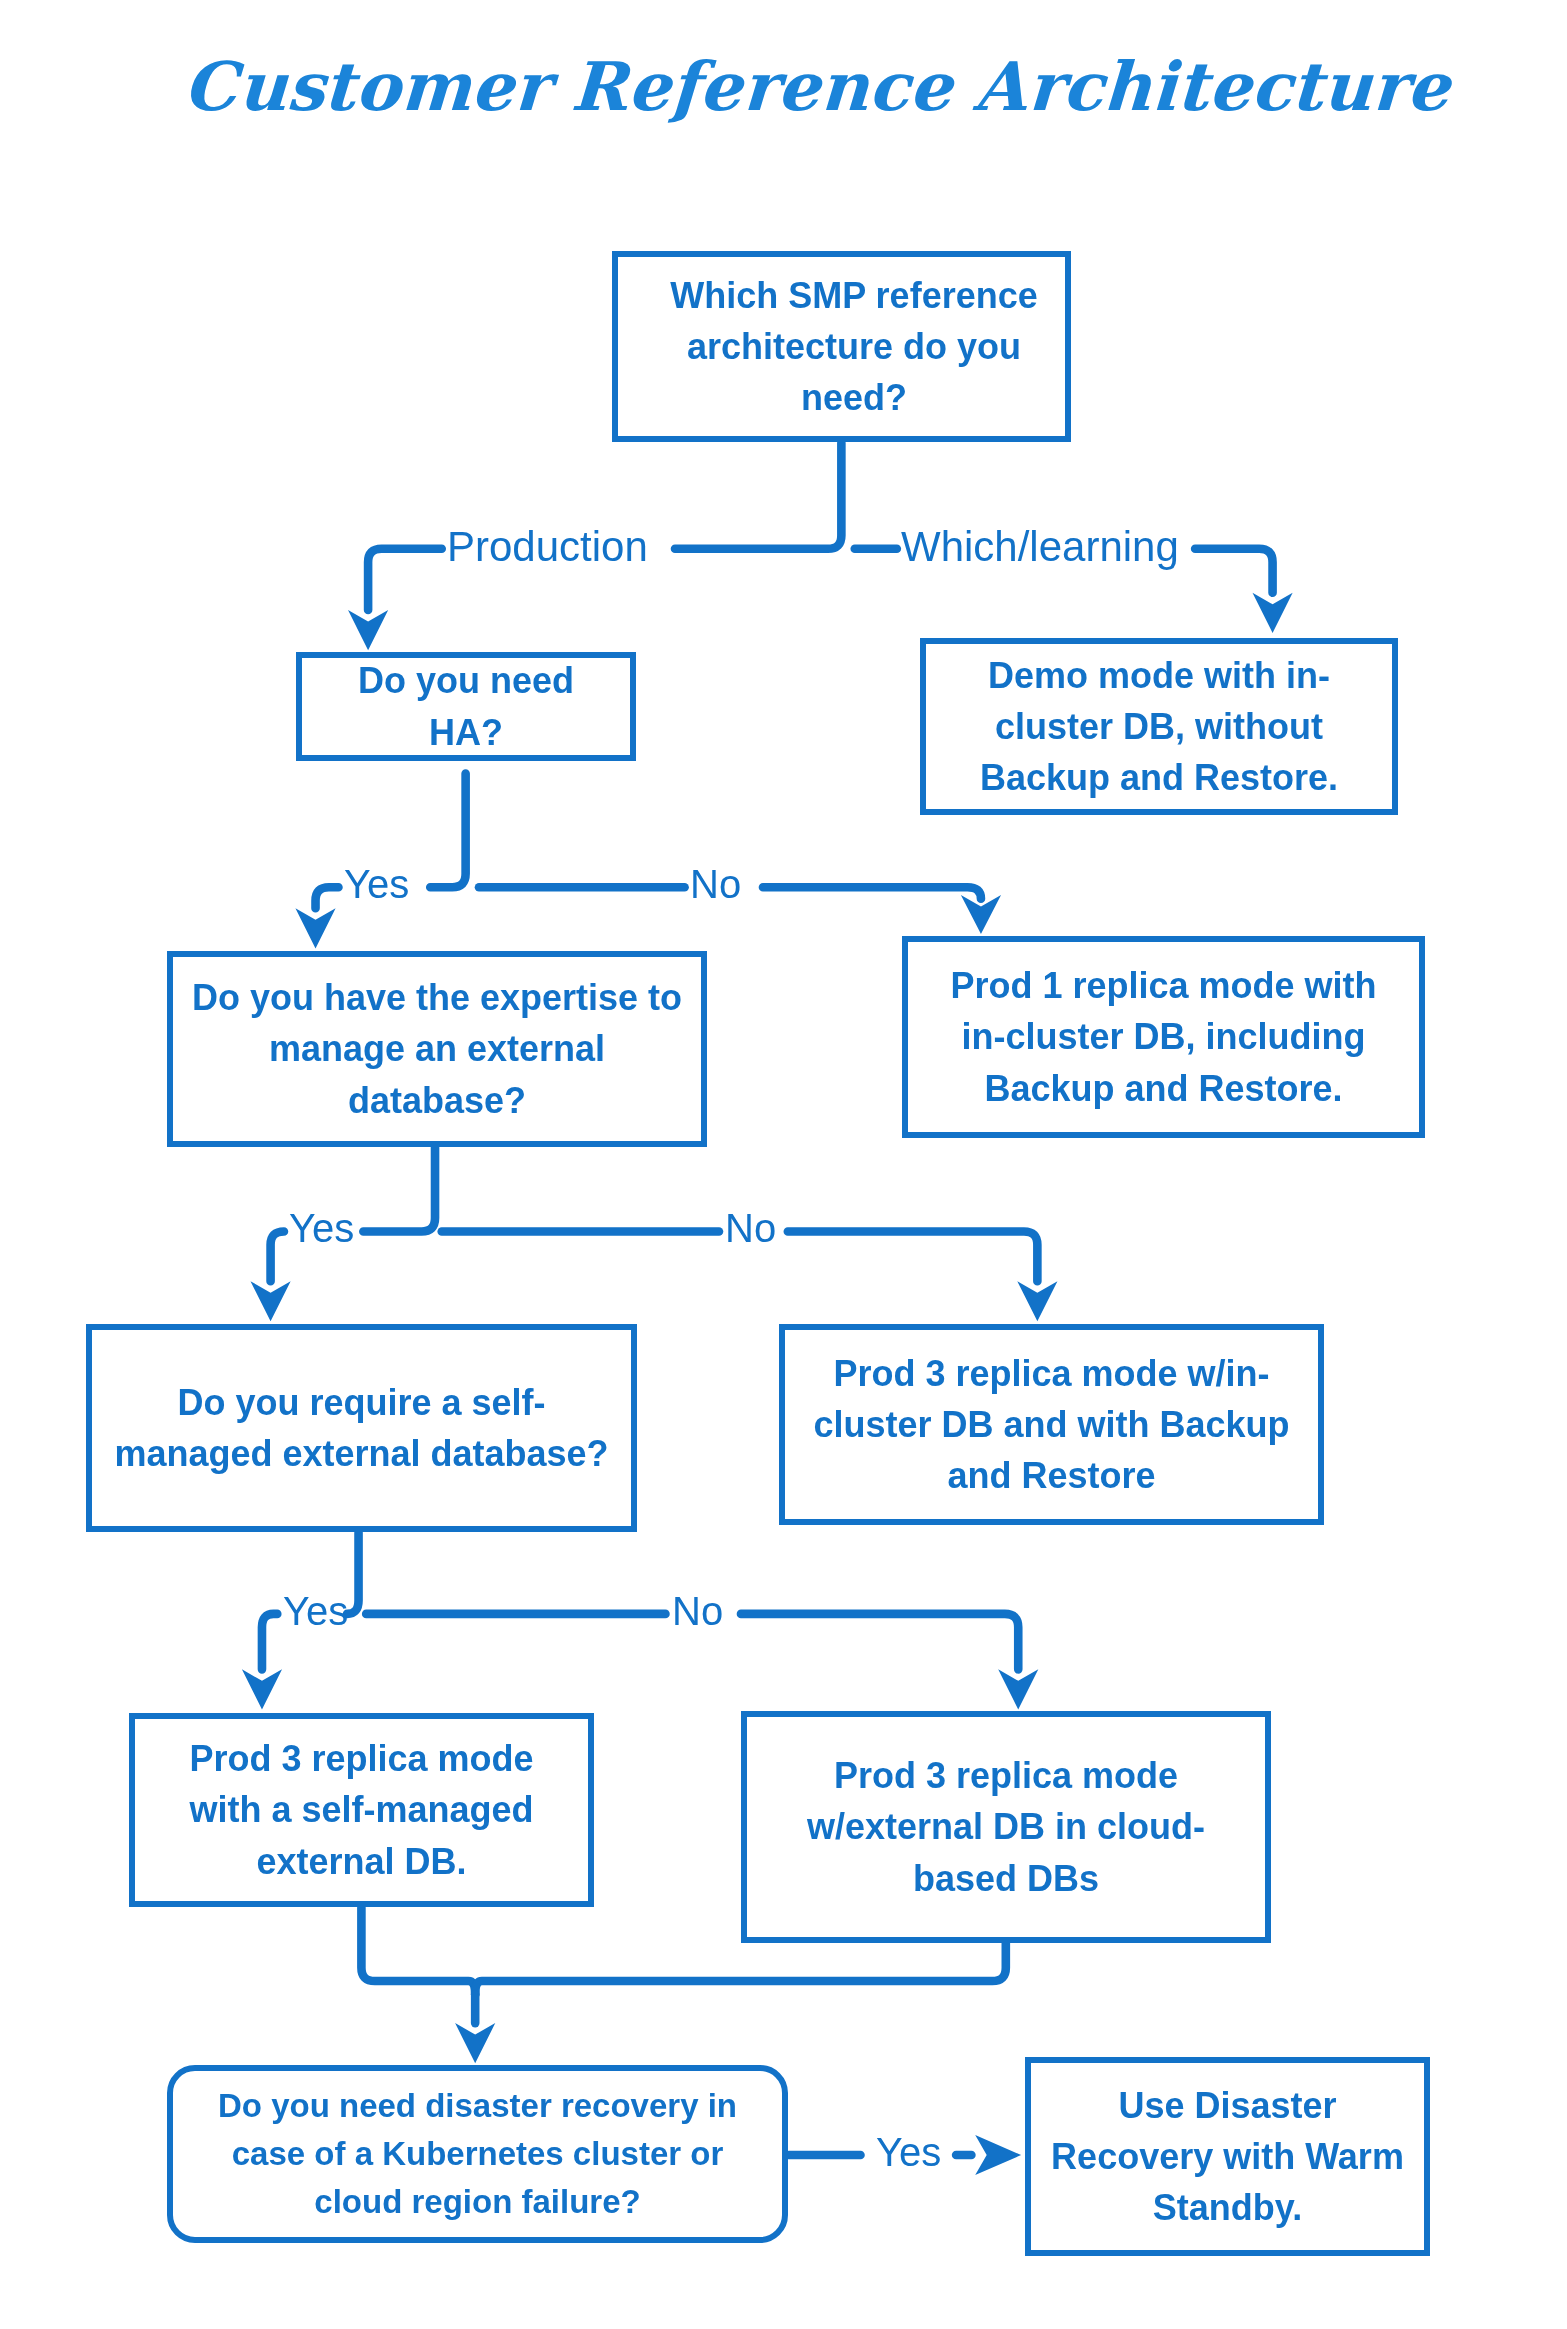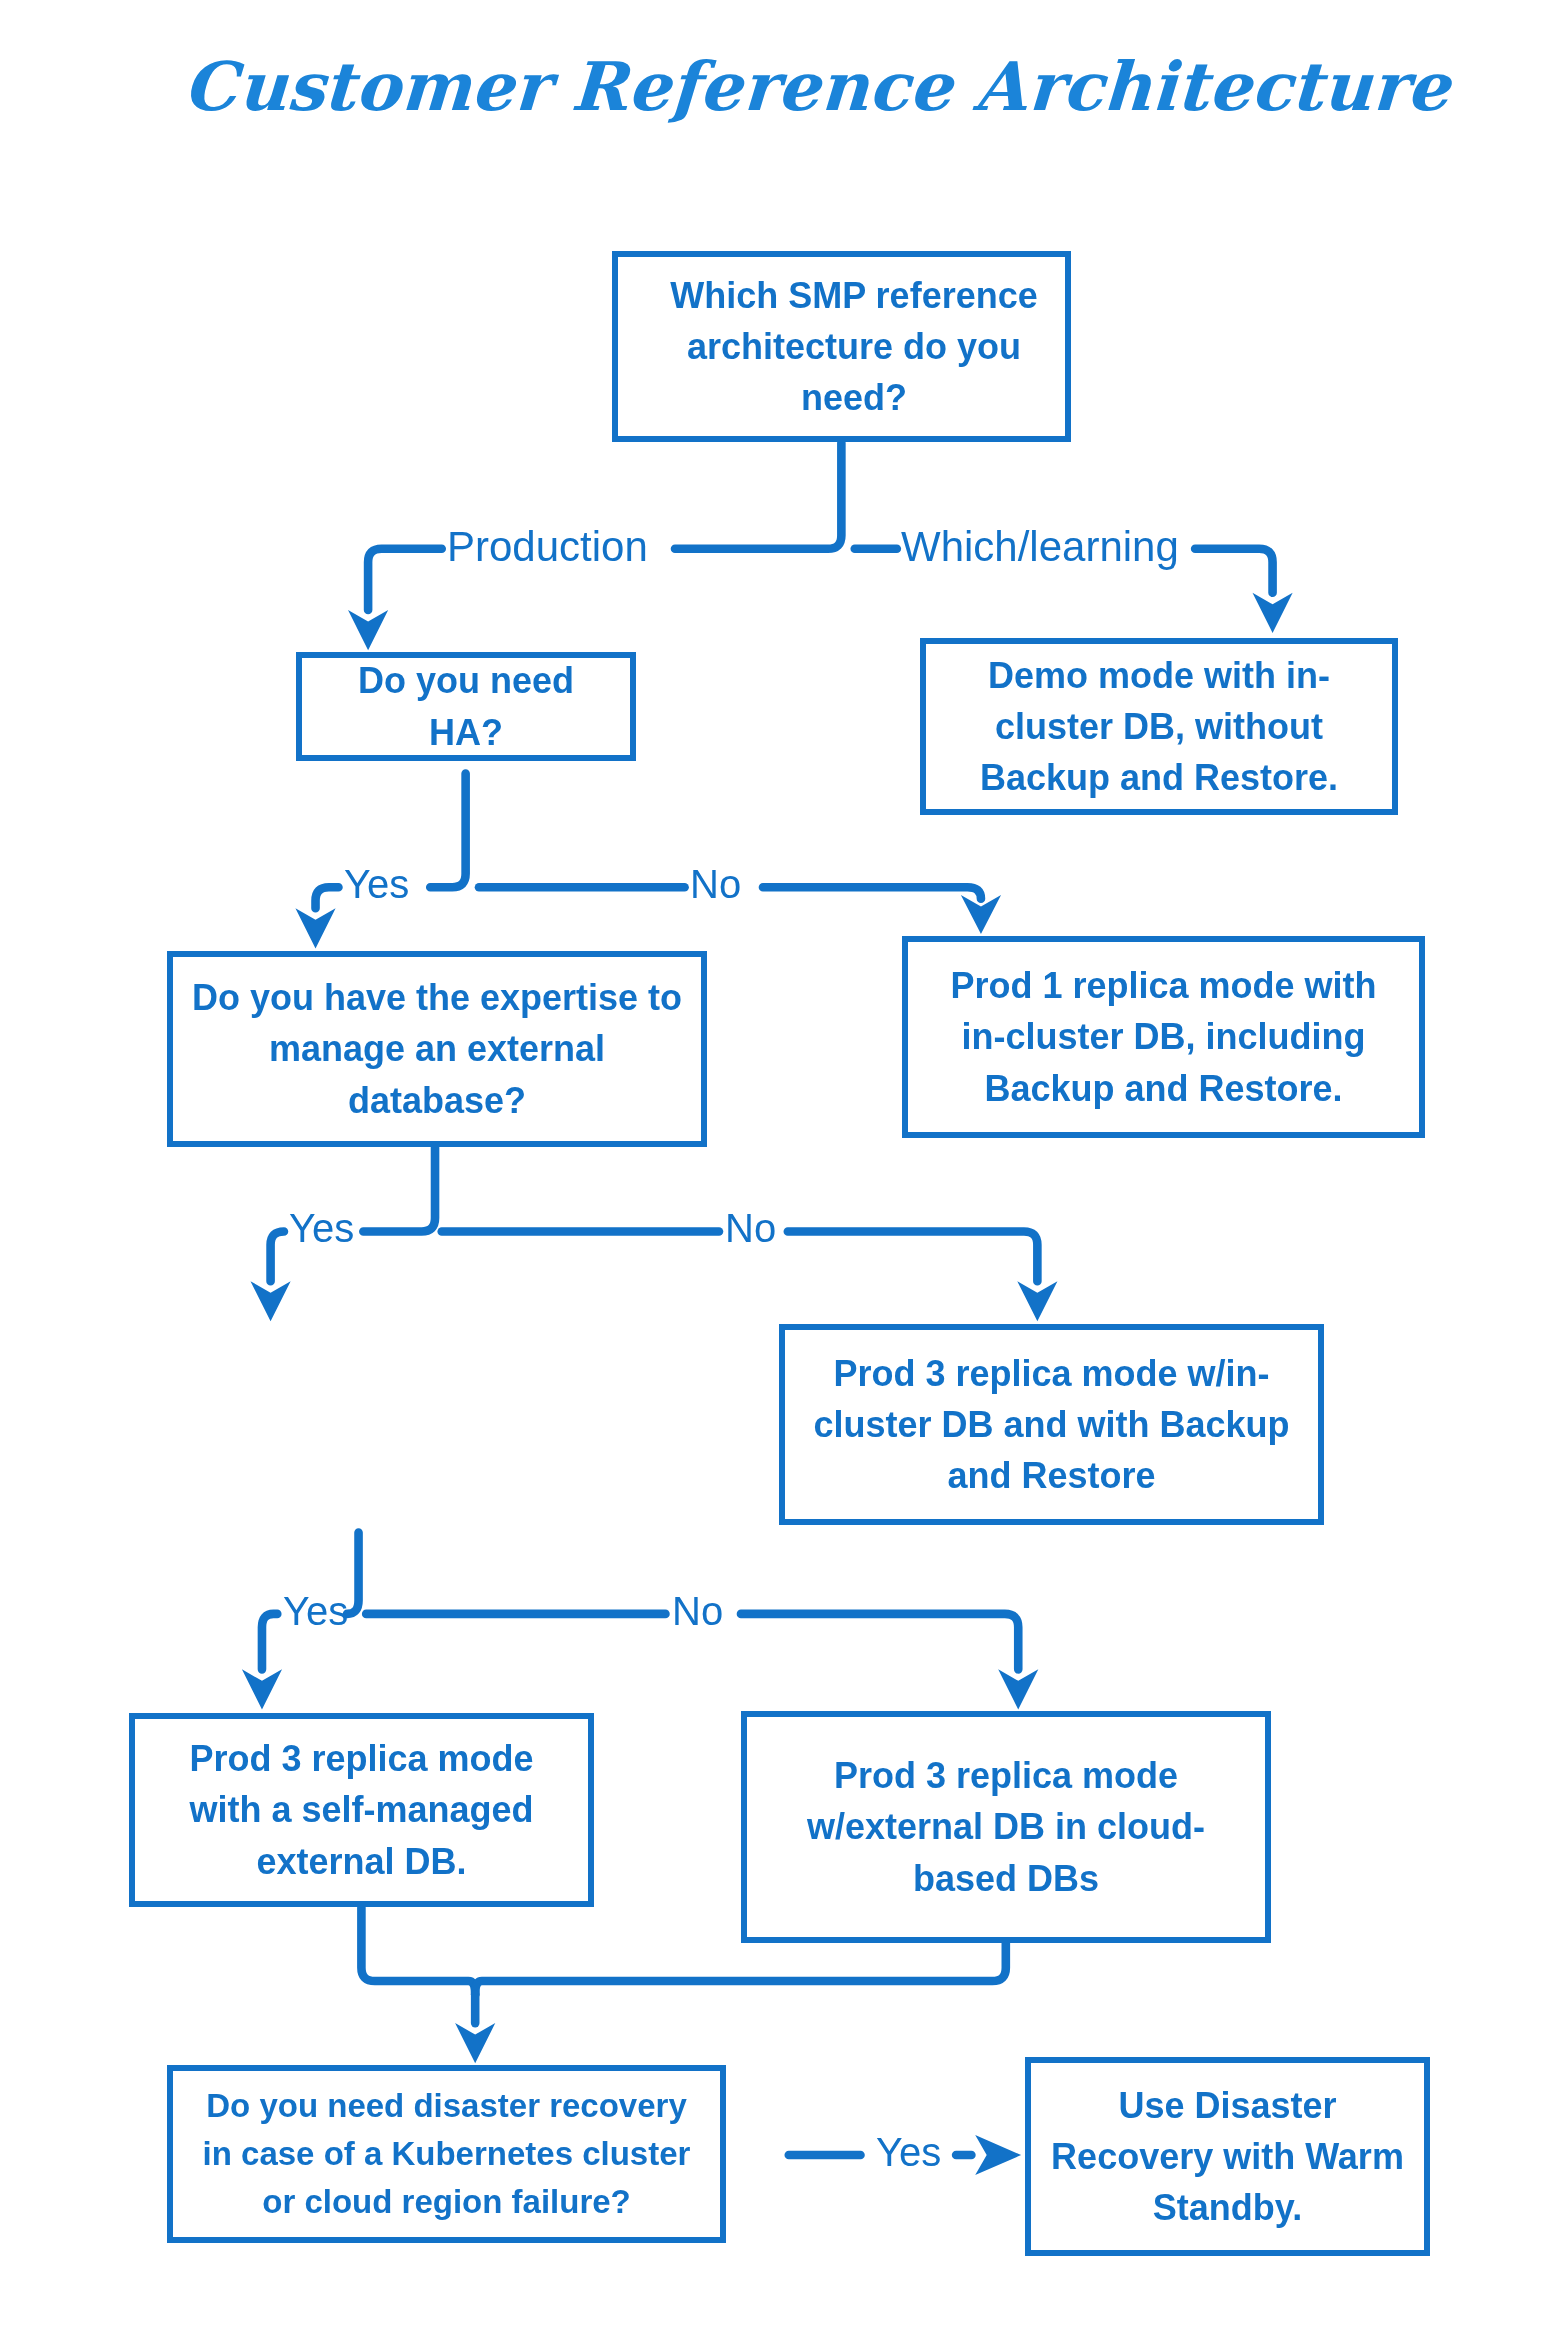--- a/index.html
+++ b/index.html
@@ -96,34 +96,37 @@
   </div>
 
   <div class="node" style="left:167px; top:951px; width:540px; height:196px;">
     <span>Do you have the expertise to manage an external database?</span>
   </div>
 
   <div class="node" style="left:902px; top:936px; width:523px; height:202px;">
     <span>Prod 1 replica mode with in-cluster DB, including Backup and Restore.</span>
   </div>
 
+  <div class="node" style="left:86px; top:1324px; width:551px; height:208px;">
+    <span>Do you require a self-managed external database?</span>
+  </div>
 
   <div class="node" style="left:779px; top:1324px; width:545px; height:201px;">
     <span>Prod 3 replica mode w/in-cluster DB and with Backup and Restore</span>
   </div>
 
   <div class="node" style="left:129px; top:1713px; width:465px; height:194px;">
     <span>Prod 3 replica mode with a self-managed external DB.</span>
   </div>
 
   <div class="node" style="left:741px; top:1711px; width:530px; height:232px;">
     <span>Prod 3 replica mode w/external DB in cloud-based DBs</span>
   </div>
 
-  <div class="node fs35" style="left:167px; top:2065px; width:559px; height:178px;">
+  <div class="node fs35" style="left:167px; top:2065px; width:621px; height:178px;border-radius:28px;">
     <span>Do you need disaster recovery in case of a Kubernetes cluster or cloud region failure?</span>
   </div>
 
   <div class="node" style="left:1025px; top:2057px; width:405px; height:199px;">
     <span>Use Disaster Recovery with Warm Standby.</span>
   </div>
 
   <div class="edge-label big" style="left:447px; top:522px;">Production</div>
   <div class="edge-label big" style="left:901px; top:522px;">Which/learning</div>
 

